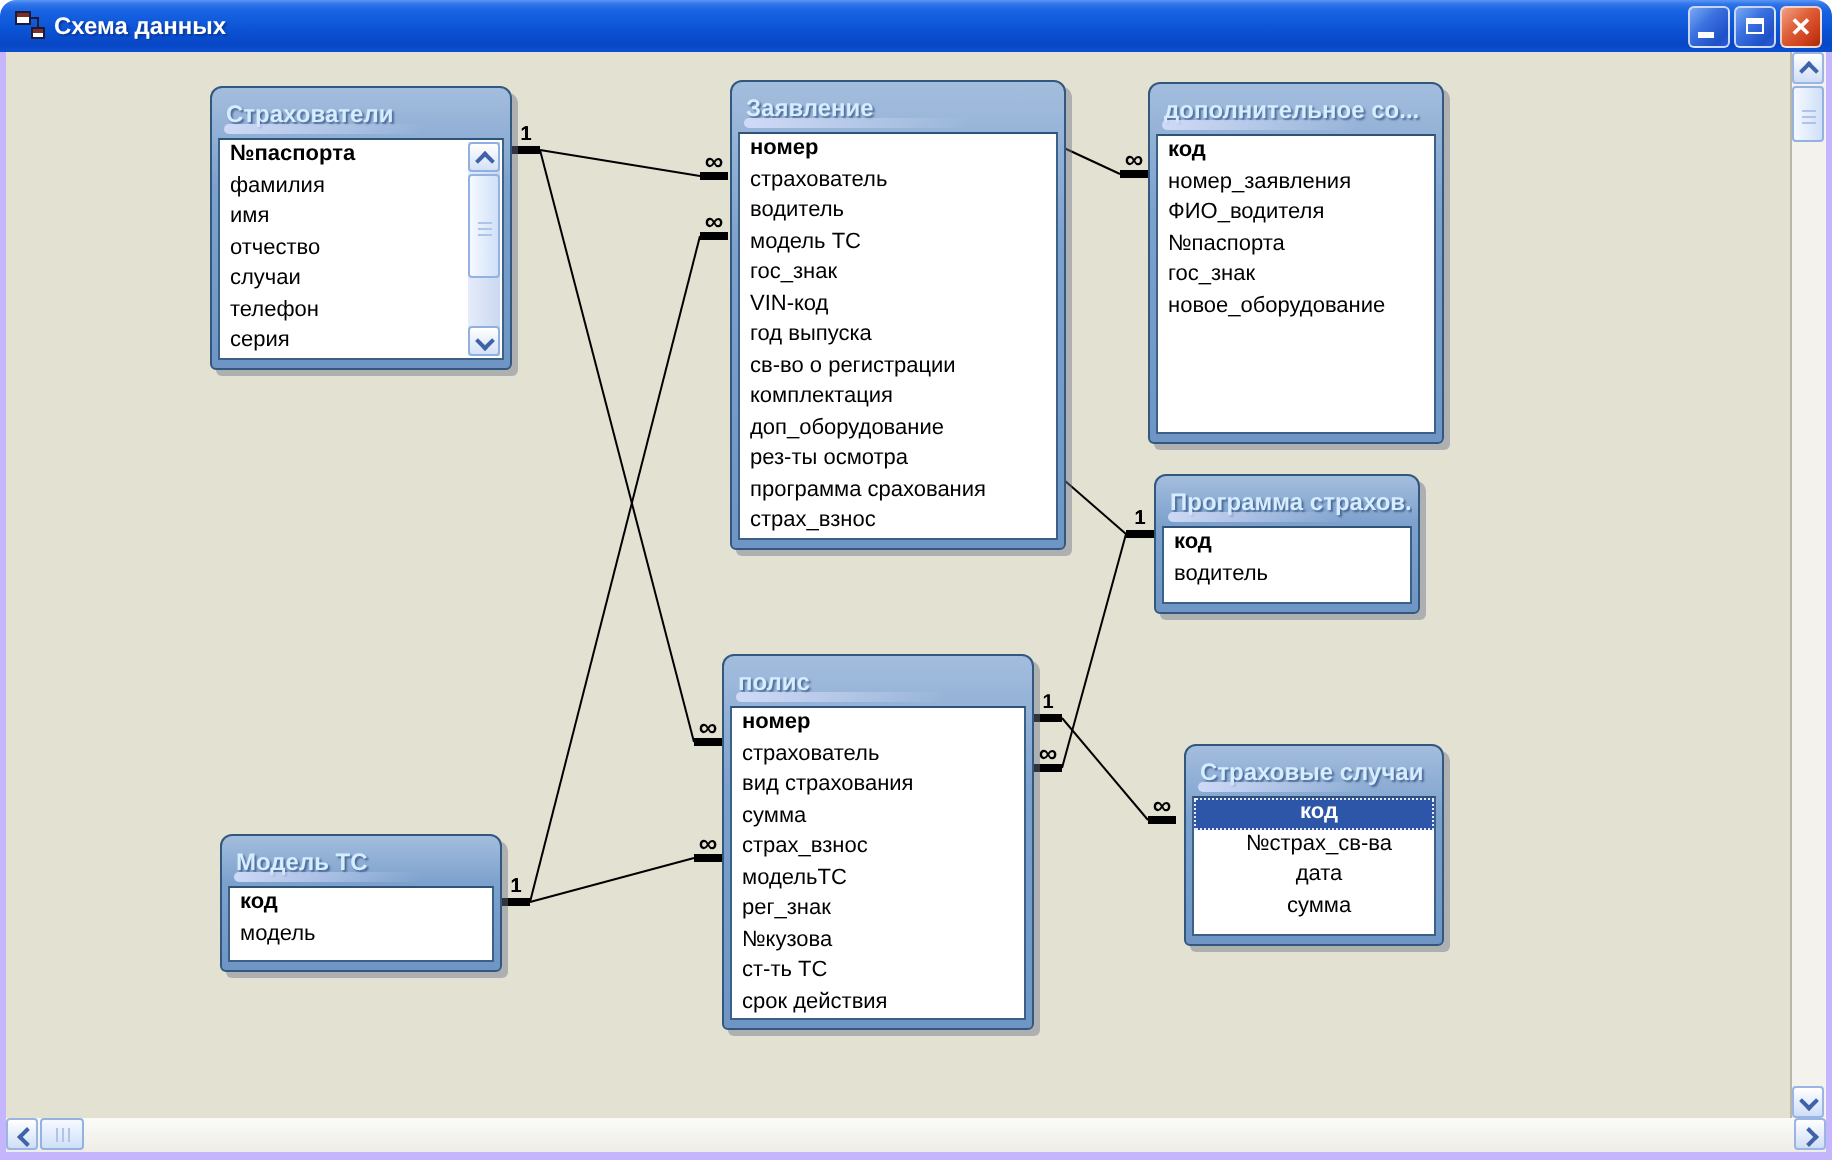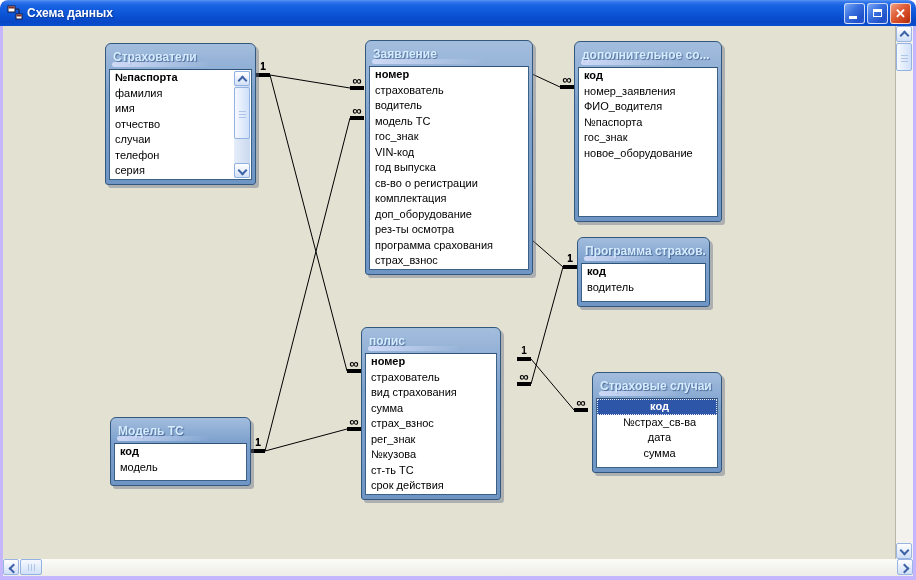--- a/index.html
+++ b/index.html
@@ -198,28 +198,29 @@
           <div class="row">новое_оборудование</div>
         </div>
       </div>
       <div class="tbl" style="left: 577px; top: 237px; width: 133px;">
         <div class="tbl-h">Программа страхов...</div>
         <div class="tbl-b" style="height: 37px;">
           <div class="row pk">код</div>
           <div class="row">водитель</div>
         </div>
       </div>
-      <div class="tbl" style="left: 361px; top: 327px; width: 140px;">
+      <div class="tbl" style="left: 361px; top: 327px; width: 156px;">
         <div class="tbl-h">полис</div>
         <div class="tbl-b">
           <div class="row pk">номер</div>
           <div class="row">страхователь</div>
           <div class="row">вид страхования</div>
           <div class="row">сумма</div>
           <div class="row">страх_взнос</div>
+          <div class="row">модельТС</div>
           <div class="row">рег_знак</div>
           <div class="row">№кузова</div>
           <div class="row">ст-ть ТС</div>
           <div class="row">срок действия</div>
         </div>
       </div>
       <div class="tbl" style="left: 110px; top: 417px; width: 141px;">
         <div class="tbl-h">Модель ТС</div>
         <div class="tbl-b" style="height: 36px;">
           <div class="row pk">код</div>

